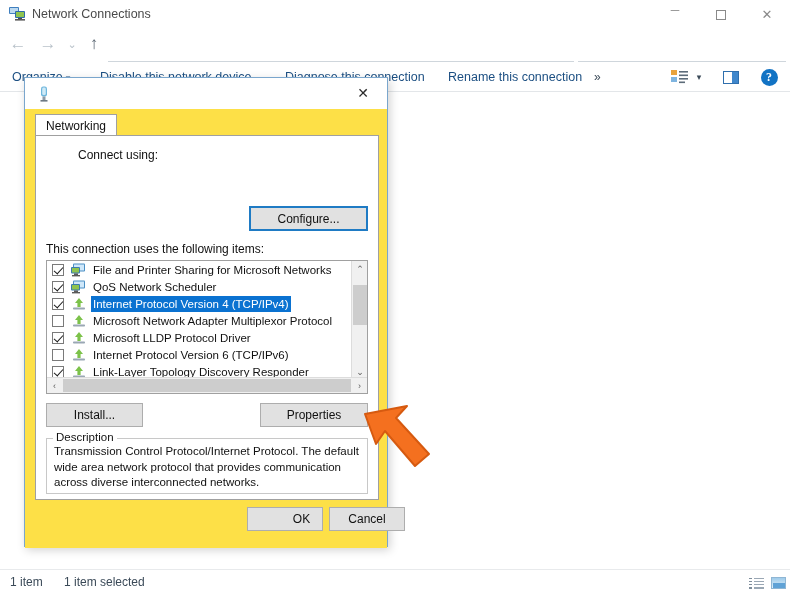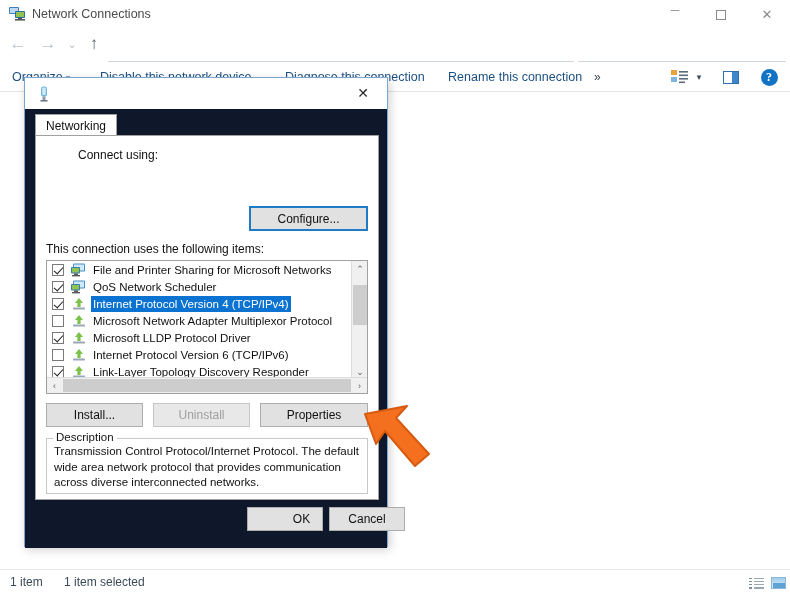--- a/index.html
+++ b/index.html
@@ -213,21 +213,21 @@
     font-size: 13px; color: #1c1c1c; line-height: 17px; margin-top: 26px;
   }
   #dlg-close {
     position: absolute; right: 2px; top: 0; width: 44px; height: 29px;
     display: flex; align-items: center; justify-content: center;
     font-size: 14px; color: #2b2b2b;
   }
 
   #dlg-body {
     position: absolute; left: 0; top: 31px; width: 100%; height: 439px;
-    background: #0f172a;
+    background: #fde047;
   }
 
   
   #tabstrip {
     position: absolute; left: 10px; top: 5px; width: 344px; height: 22px;
   }
   #tab-networking {
     position: absolute; left: 0; top: 0; height: 22px;
     padding: 0 10px; background: #ffffff;
     border: 1px solid #a0a0a0; border-bottom: none;
@@ -602,21 +602,20 @@
               <span>‹</span>
             </div>
             <div id="list-hthumb"></div>
             <div class="hb-arrow" id="list-hright">
               <span>›</span>
             </div>
           </div>
         </div>
 
         <div class="btn" id="btn-install">Install...</div>
-        <div class="btn disabled" id="btn-uninstall">Uninstall</div>
         <div class="btn" id="btn-properties">Properties</div>
 
         <div id="desc-group"></div>
         <div id="desc-legend">Description</div>
         <div id="desc-text">Transmission Control Protocol/Internet Protocol. The default wide area network protocol that provides communication across diverse interconnected networks.</div>
       </div>
 
       <div class="btn" id="btn-ok">OK</div>
       <div class="btn" id="btn-cancel">Cancel</div>
     </div>

